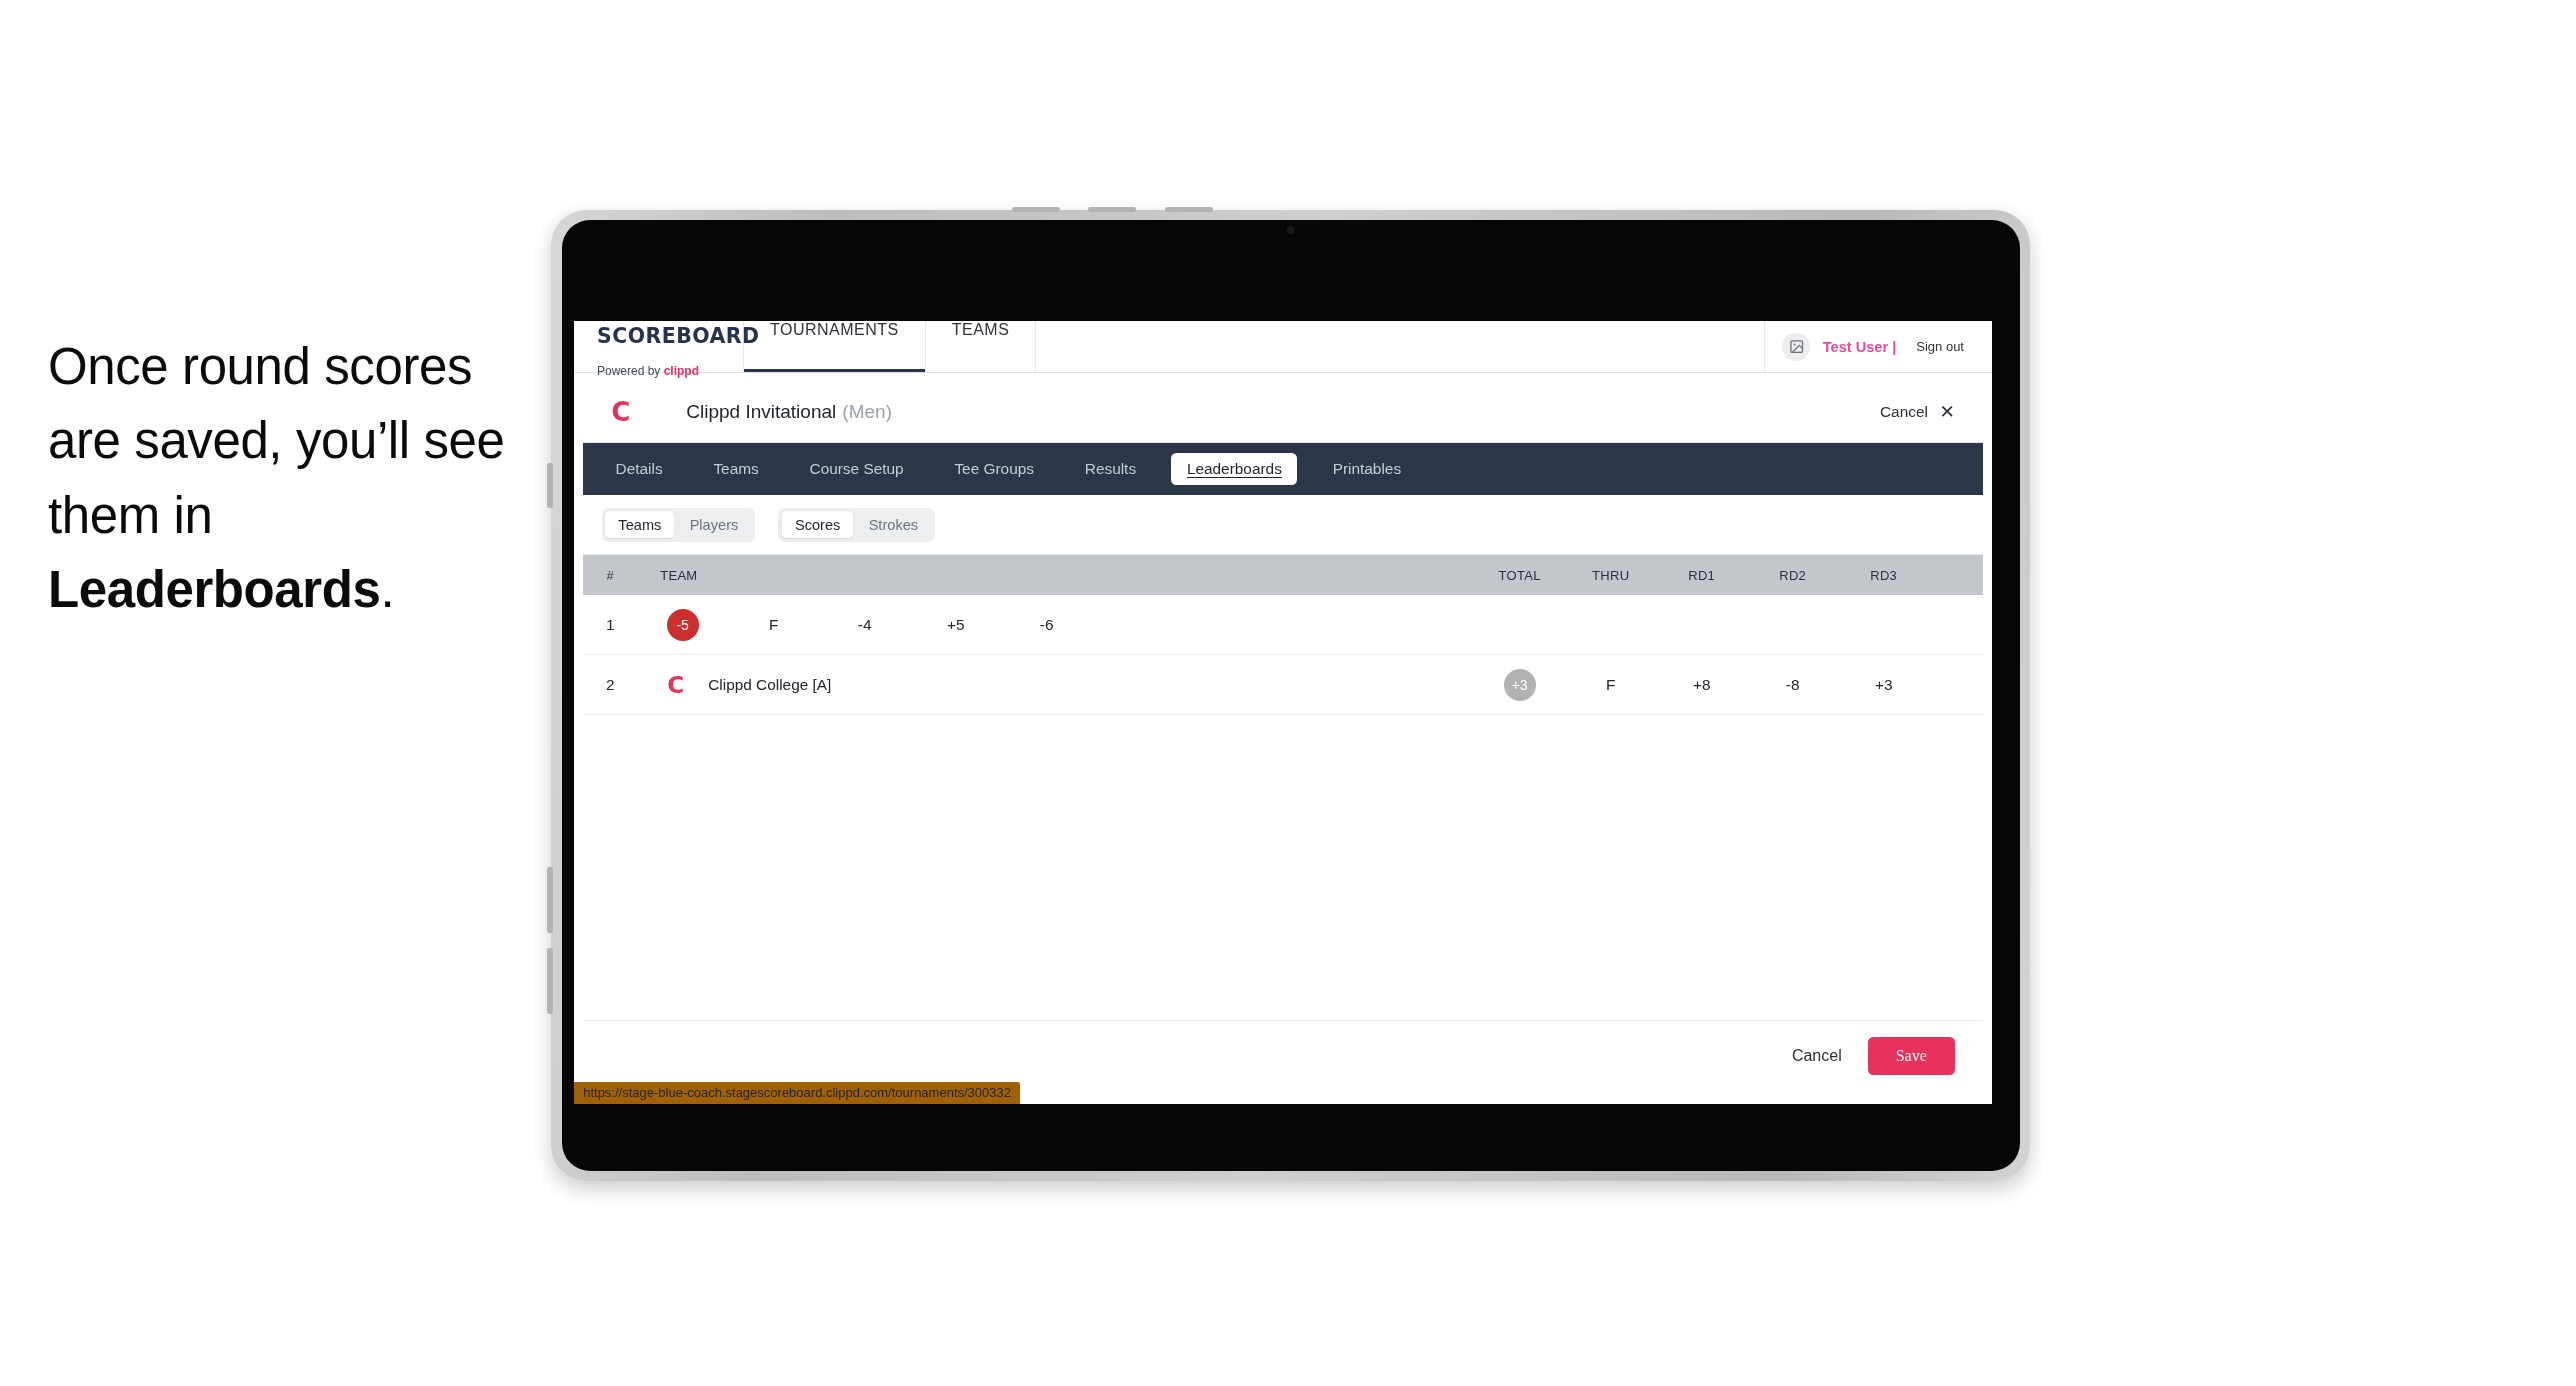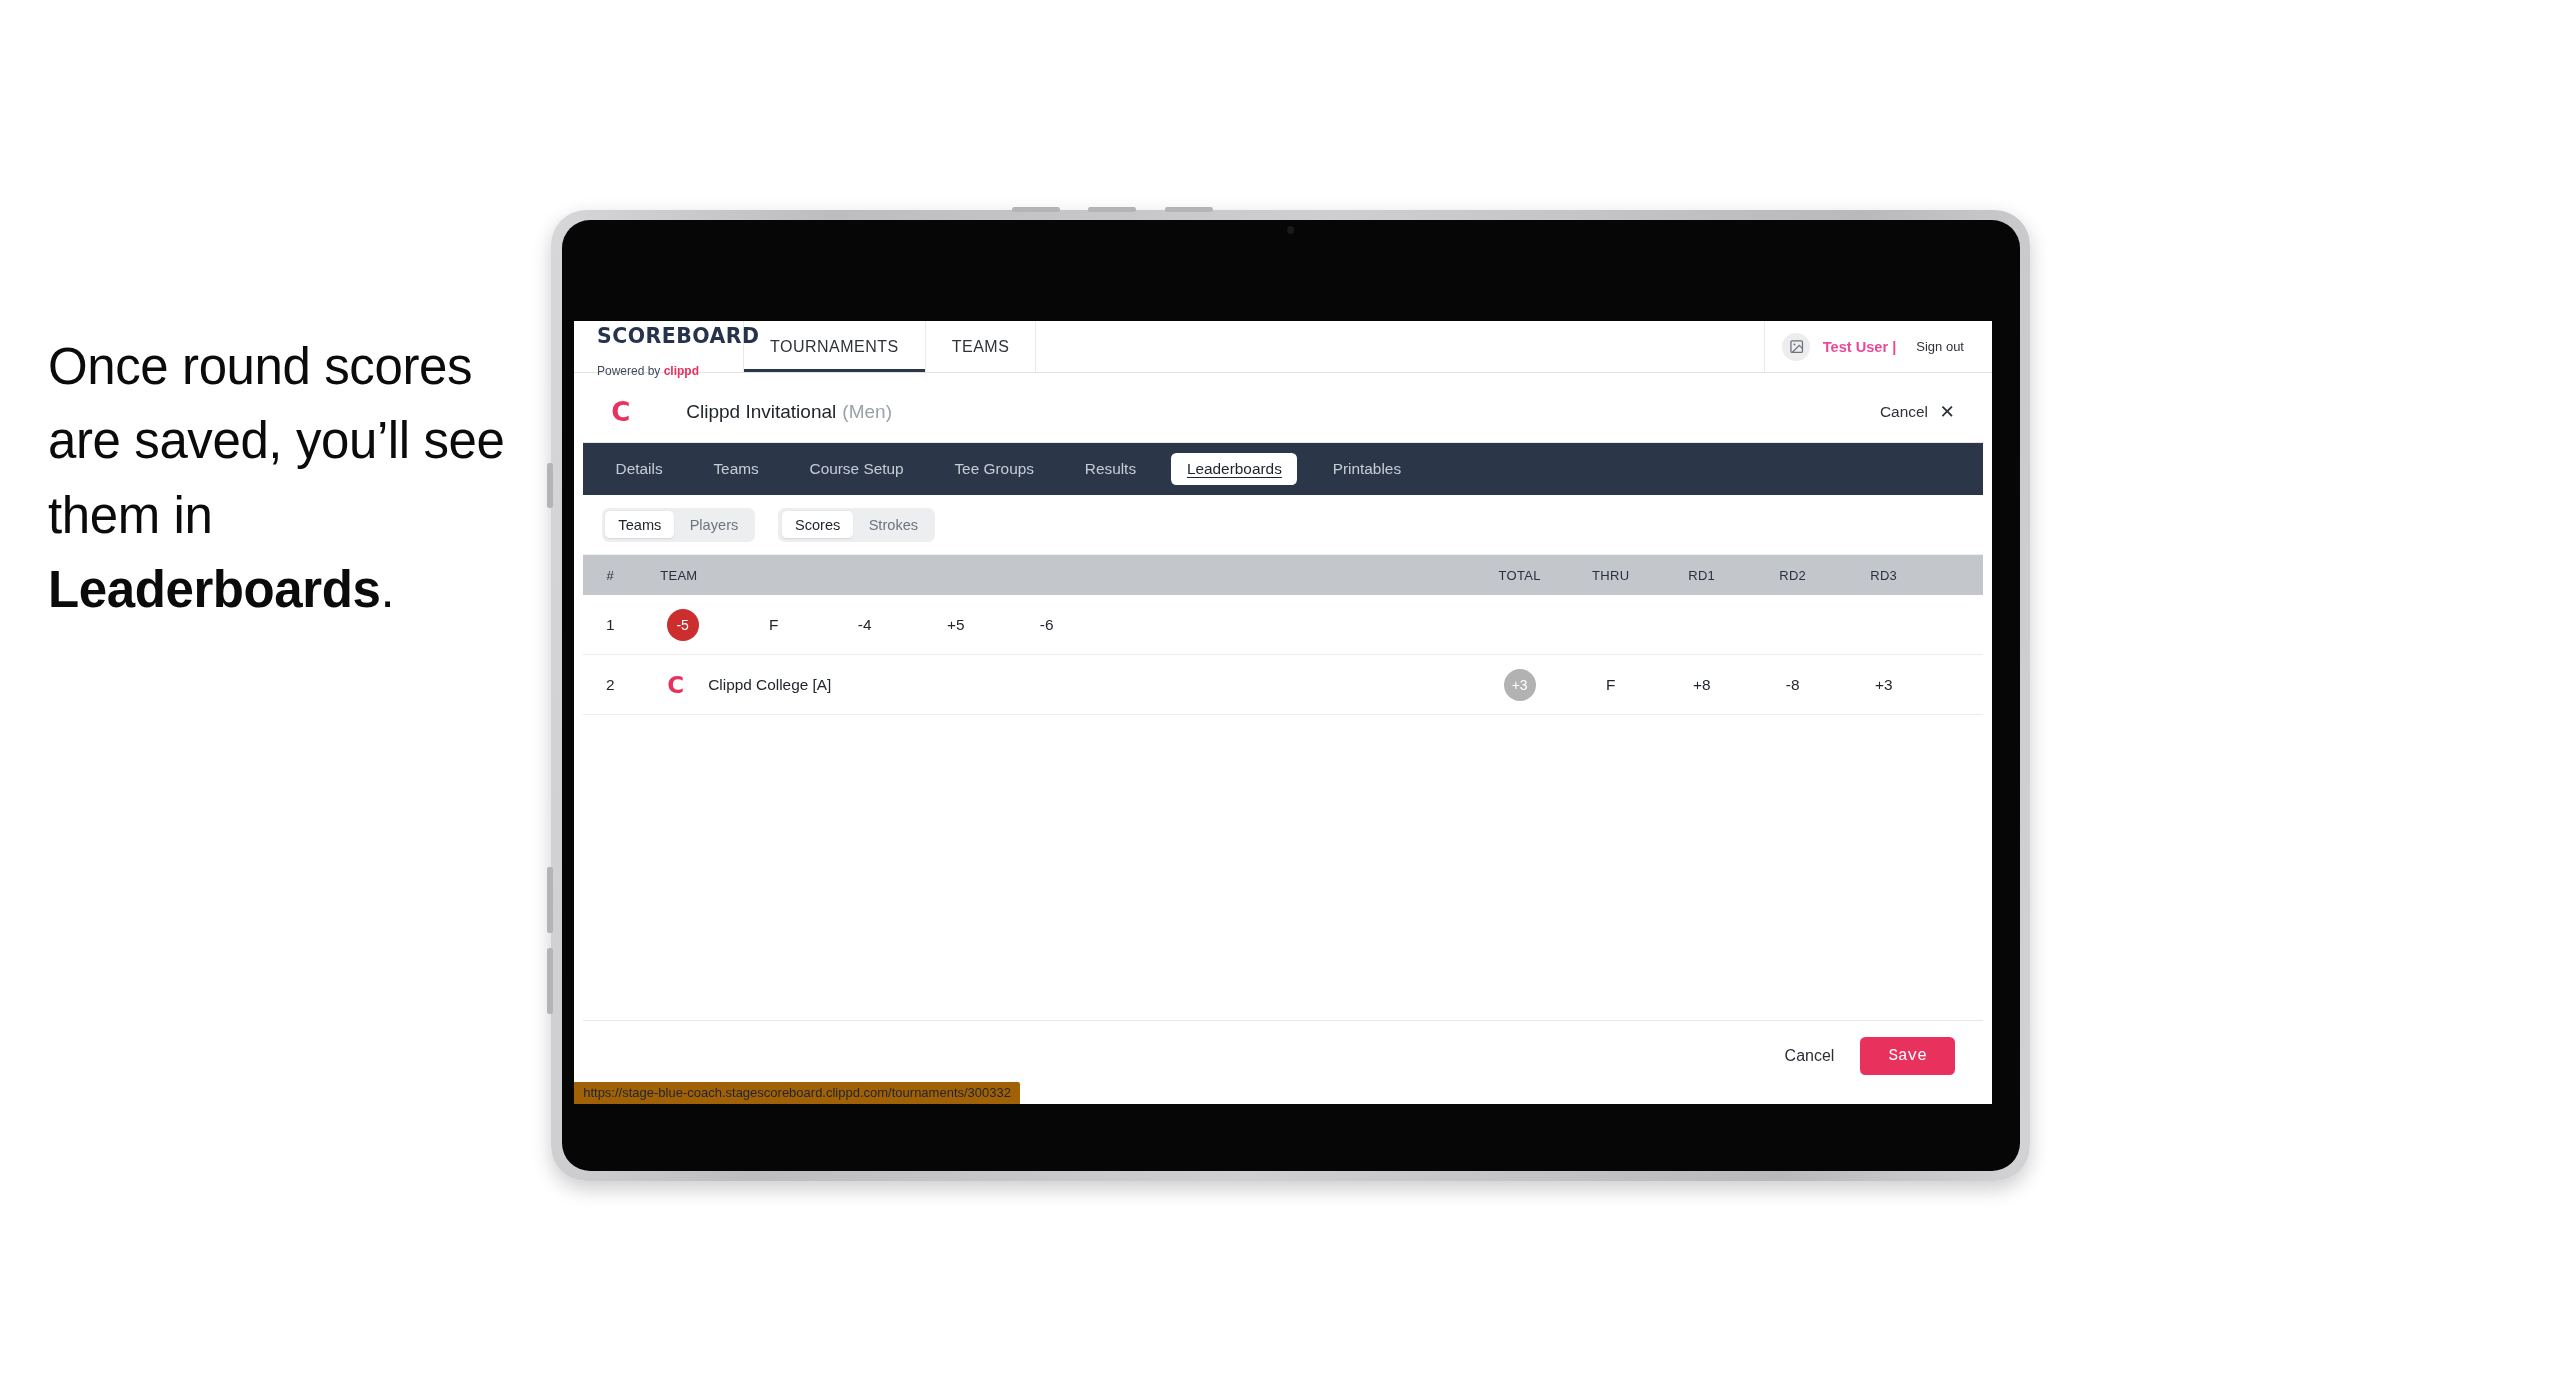--- a/index.html
+++ b/index.html
@@ -102,21 +102,21 @@
     color: #26334d; letter-spacing: 0.5px;
     font-family: "DejaVu Sans", sans-serif;
     transform: scaleX(0.93); transform-origin: left center;
   }
   .brand-sub {
     font-size: 12px; color: #3f4a5c; margin-top: 16px;
   }
   .brand-sub .pink { color: #e8315c; font-weight: 700; }
 
   .navtab {
-    display: flex; align-items: center; justify-content: center;
+    display: flex; align-items: flex-start; justify-content: center;
     padding: 0 26px;
     font-size: 16px; color: #2f3238; letter-spacing: 0.5px;
     border-right: 0.8px solid #e8e9ec;
     position: relative;
     cursor: pointer;
   }
   .navtab.active::after {
     content: ""; position: absolute; left: 0; right: 0; bottom: 0;
     height: 3.1px; background: #2b3649;
   }
@@ -269,21 +269,21 @@
     padding: 0 28px;
     gap: 26px;
   }
   .btn-cancel {
     font-size: 16px; color: #2b2f36; cursor: pointer;
     background: none; border: none; font-family: inherit;
   }
   .btn-save {
     background: #e8315c; color: #ffffff;
     font-size: 16px; border: none; border-radius: 5.4px;
-    padding: 10px 28px; cursor: pointer; font-family: Liberation Mono, monospace;
+    padding: 10px 28px; cursor: pointer; font-family: Liberation Serif, serif;
   }
 
   
   .statusbar {
     position: absolute;
     left: 0; bottom: 0;
     background: #a16207;
     padding: 3.1px 9.2px 3.8px 9.2px;
     font-size: 13px; color: #1f2430;
     border-top-right-radius: 2.3px;

